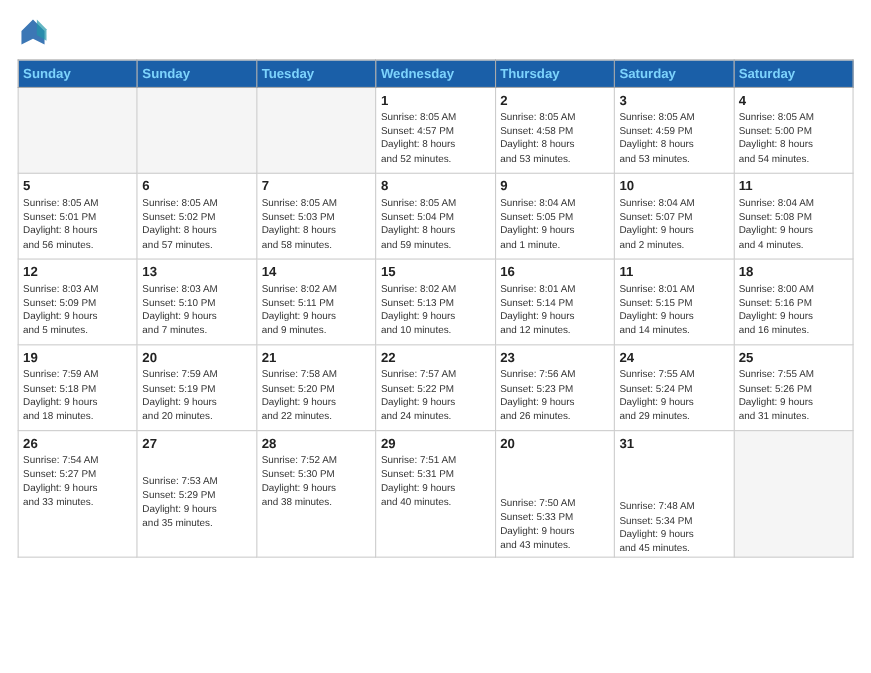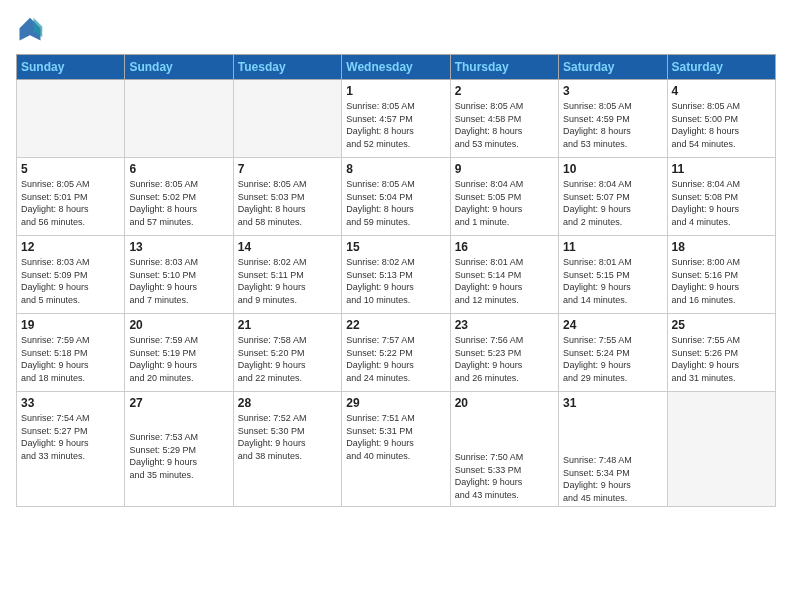--- a/index.html
+++ b/index.html
@@ -306,21 +306,21 @@
           <td>
             <span class="day-num">25</span>
             <div class="day-info" style="white-space: pre-line;">Sunrise: 7:55 AM
 Sunset: 5:26 PM
 Daylight: 9 hours
 and 31 minutes.</div>
           </td>
         </tr>
         <tr>
           <td>
-            <span class="day-num">33</span>
+            <span class="day-num">26</span>
             <div class="day-info" style="white-space: pre-line;">Sunrise: 7:54 AM
 Sunset: 5:27 PM
 Daylight: 9 hours
 and 33 minutes.</div>
           </td>
           <td>
             <span class="day-num">27</span>
             <div class="day-info" style="white-space: pre-line; margin-top: 21px;">Sunrise: 7:53 AM
 Sunset: 5:29 PM
 Daylight: 9 hours

